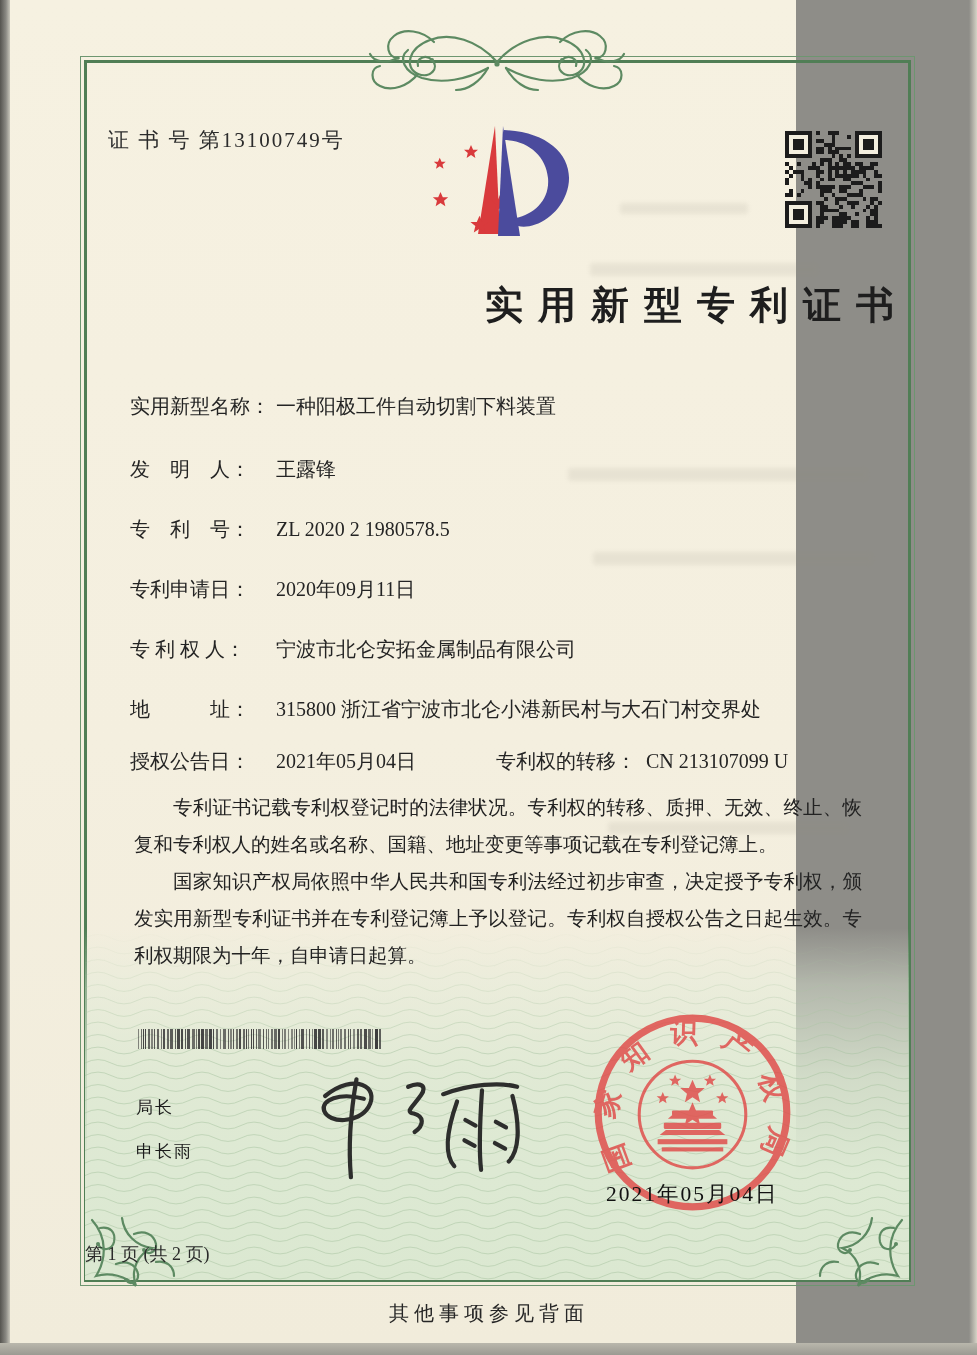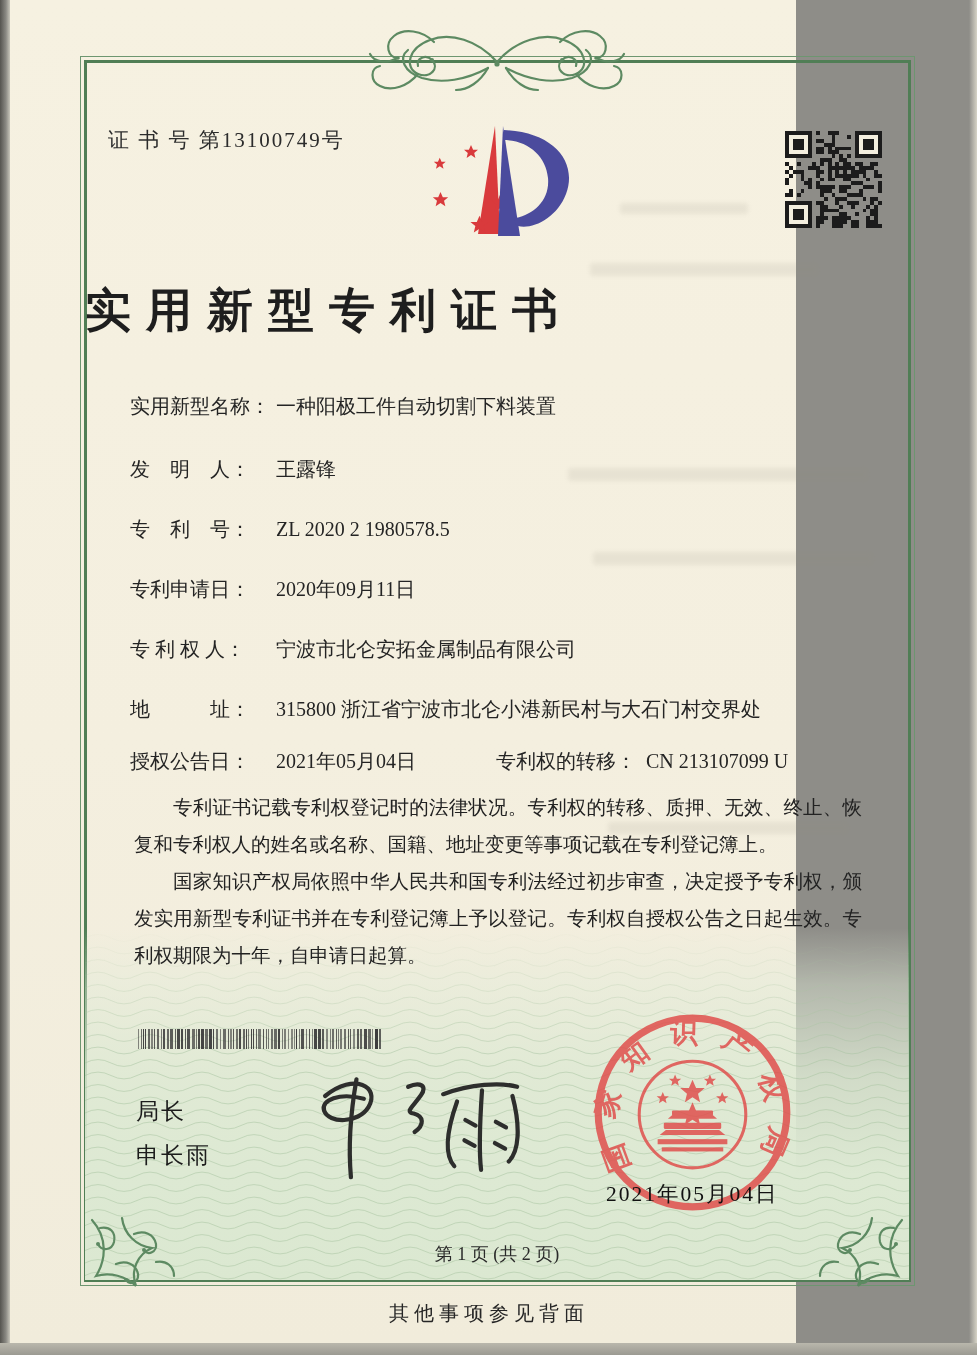--- a/index.html
+++ b/index.html
@@ -21,33 +21,33 @@
          border:3px solid #507e55;border-bottom-width:6px;}
 
   
   .wave-zone{position:absolute;left:77px;top:928px;width:824px;height:352px;
          background:linear-gradient(180deg,rgba(225,235,216,0) 0%,rgba(225,235,216,.45) 16%,
                     rgba(221,233,211,.85) 42%,#dde9d3 70%,#dbe8d1 100%);}
   .wave-zone svg{position:absolute;left:0;top:0;}
 
   .abs{position:absolute;}
   .cert-no{left:100px;top:126px;font-size:21px;letter-spacing:2px;color:#2c2c2c;}
-  .page-title{left:77px;top:280px;width:824px;text-align:left;font-size:46px;
+  .page-title{left:77px;top:280px;width:824px;text-align:right;font-size:38px;
          font-weight:bold;letter-spacing:15px;color:#1e1e1e;}
   .field{left:122px;width:760px;font-size:20px;color:#242424;white-space:nowrap;}
   .field .lbl{display:inline-block;width:142px;}
   .field .val{margin-left:4px;}
   .grant2{position:absolute;left:366px;top:0;}
   .grant2 .lbl{width:auto;margin-right:6px;}
   .para{left:126px;width:728px;font-size:19.5px;line-height:37px;color:#222;
         text-align:justify;}
   .para p{margin:0;text-indent:2em;}
-  .director{left:128px;font-size:23px;color:#1c1c1c;letter-spacing:2px;}
+  .director{left:128px;font-size:17px;color:#1c1c1c;letter-spacing:2px;}
   .seal-date{left:598px;top:1179px;font-size:21.5px;letter-spacing:2px;color:#111;}
-  .page-info{left:77px;top:1242px;width:824px;text-align:center;font-size:18px;color:#2a2a2a;}
+  .page-info{left:77px;top:1242px;width:824px;text-align:left;font-size:18px;color:#2a2a2a;}
   .footer-note{left:0;top:1300px;width:962px;text-align:center;font-size:20px;
         letter-spacing:5px;color:#262626;}
 
   .smudge{position:absolute;background:#938e80;opacity:.13;filter:blur(2px);border-radius:3px;}
 
   svg{display:block;}
 </style>
 </head>
 <body>
 

